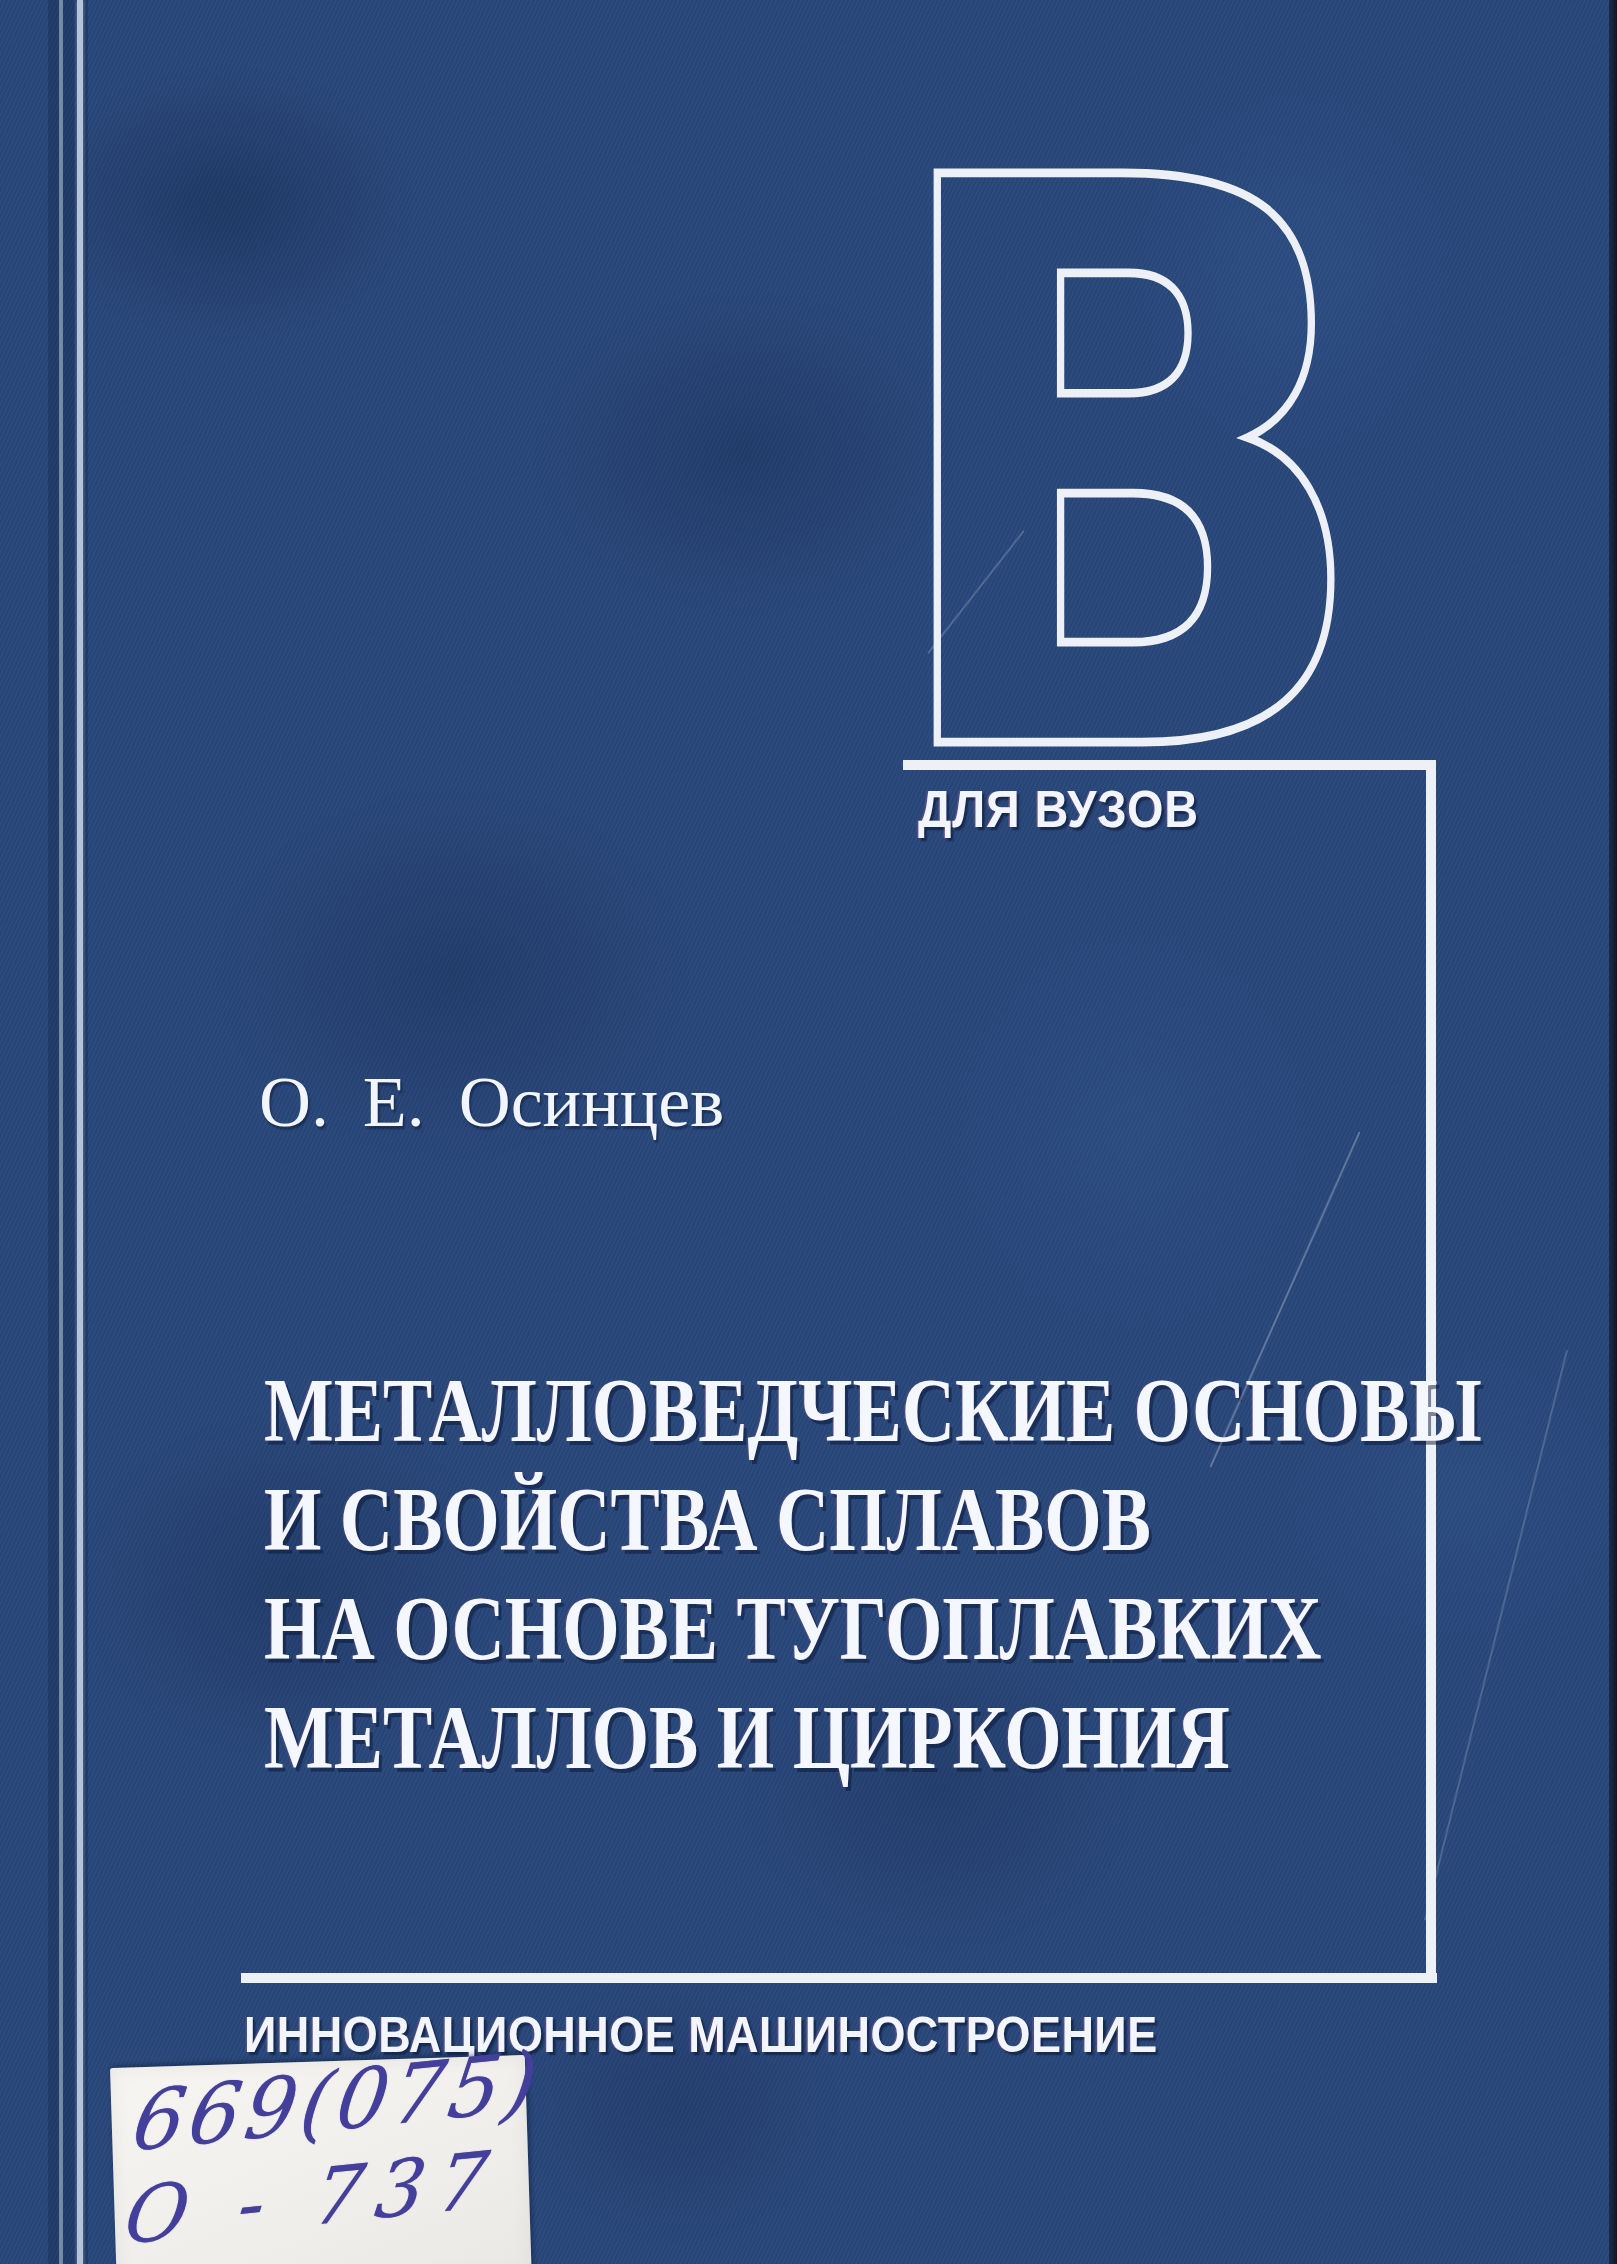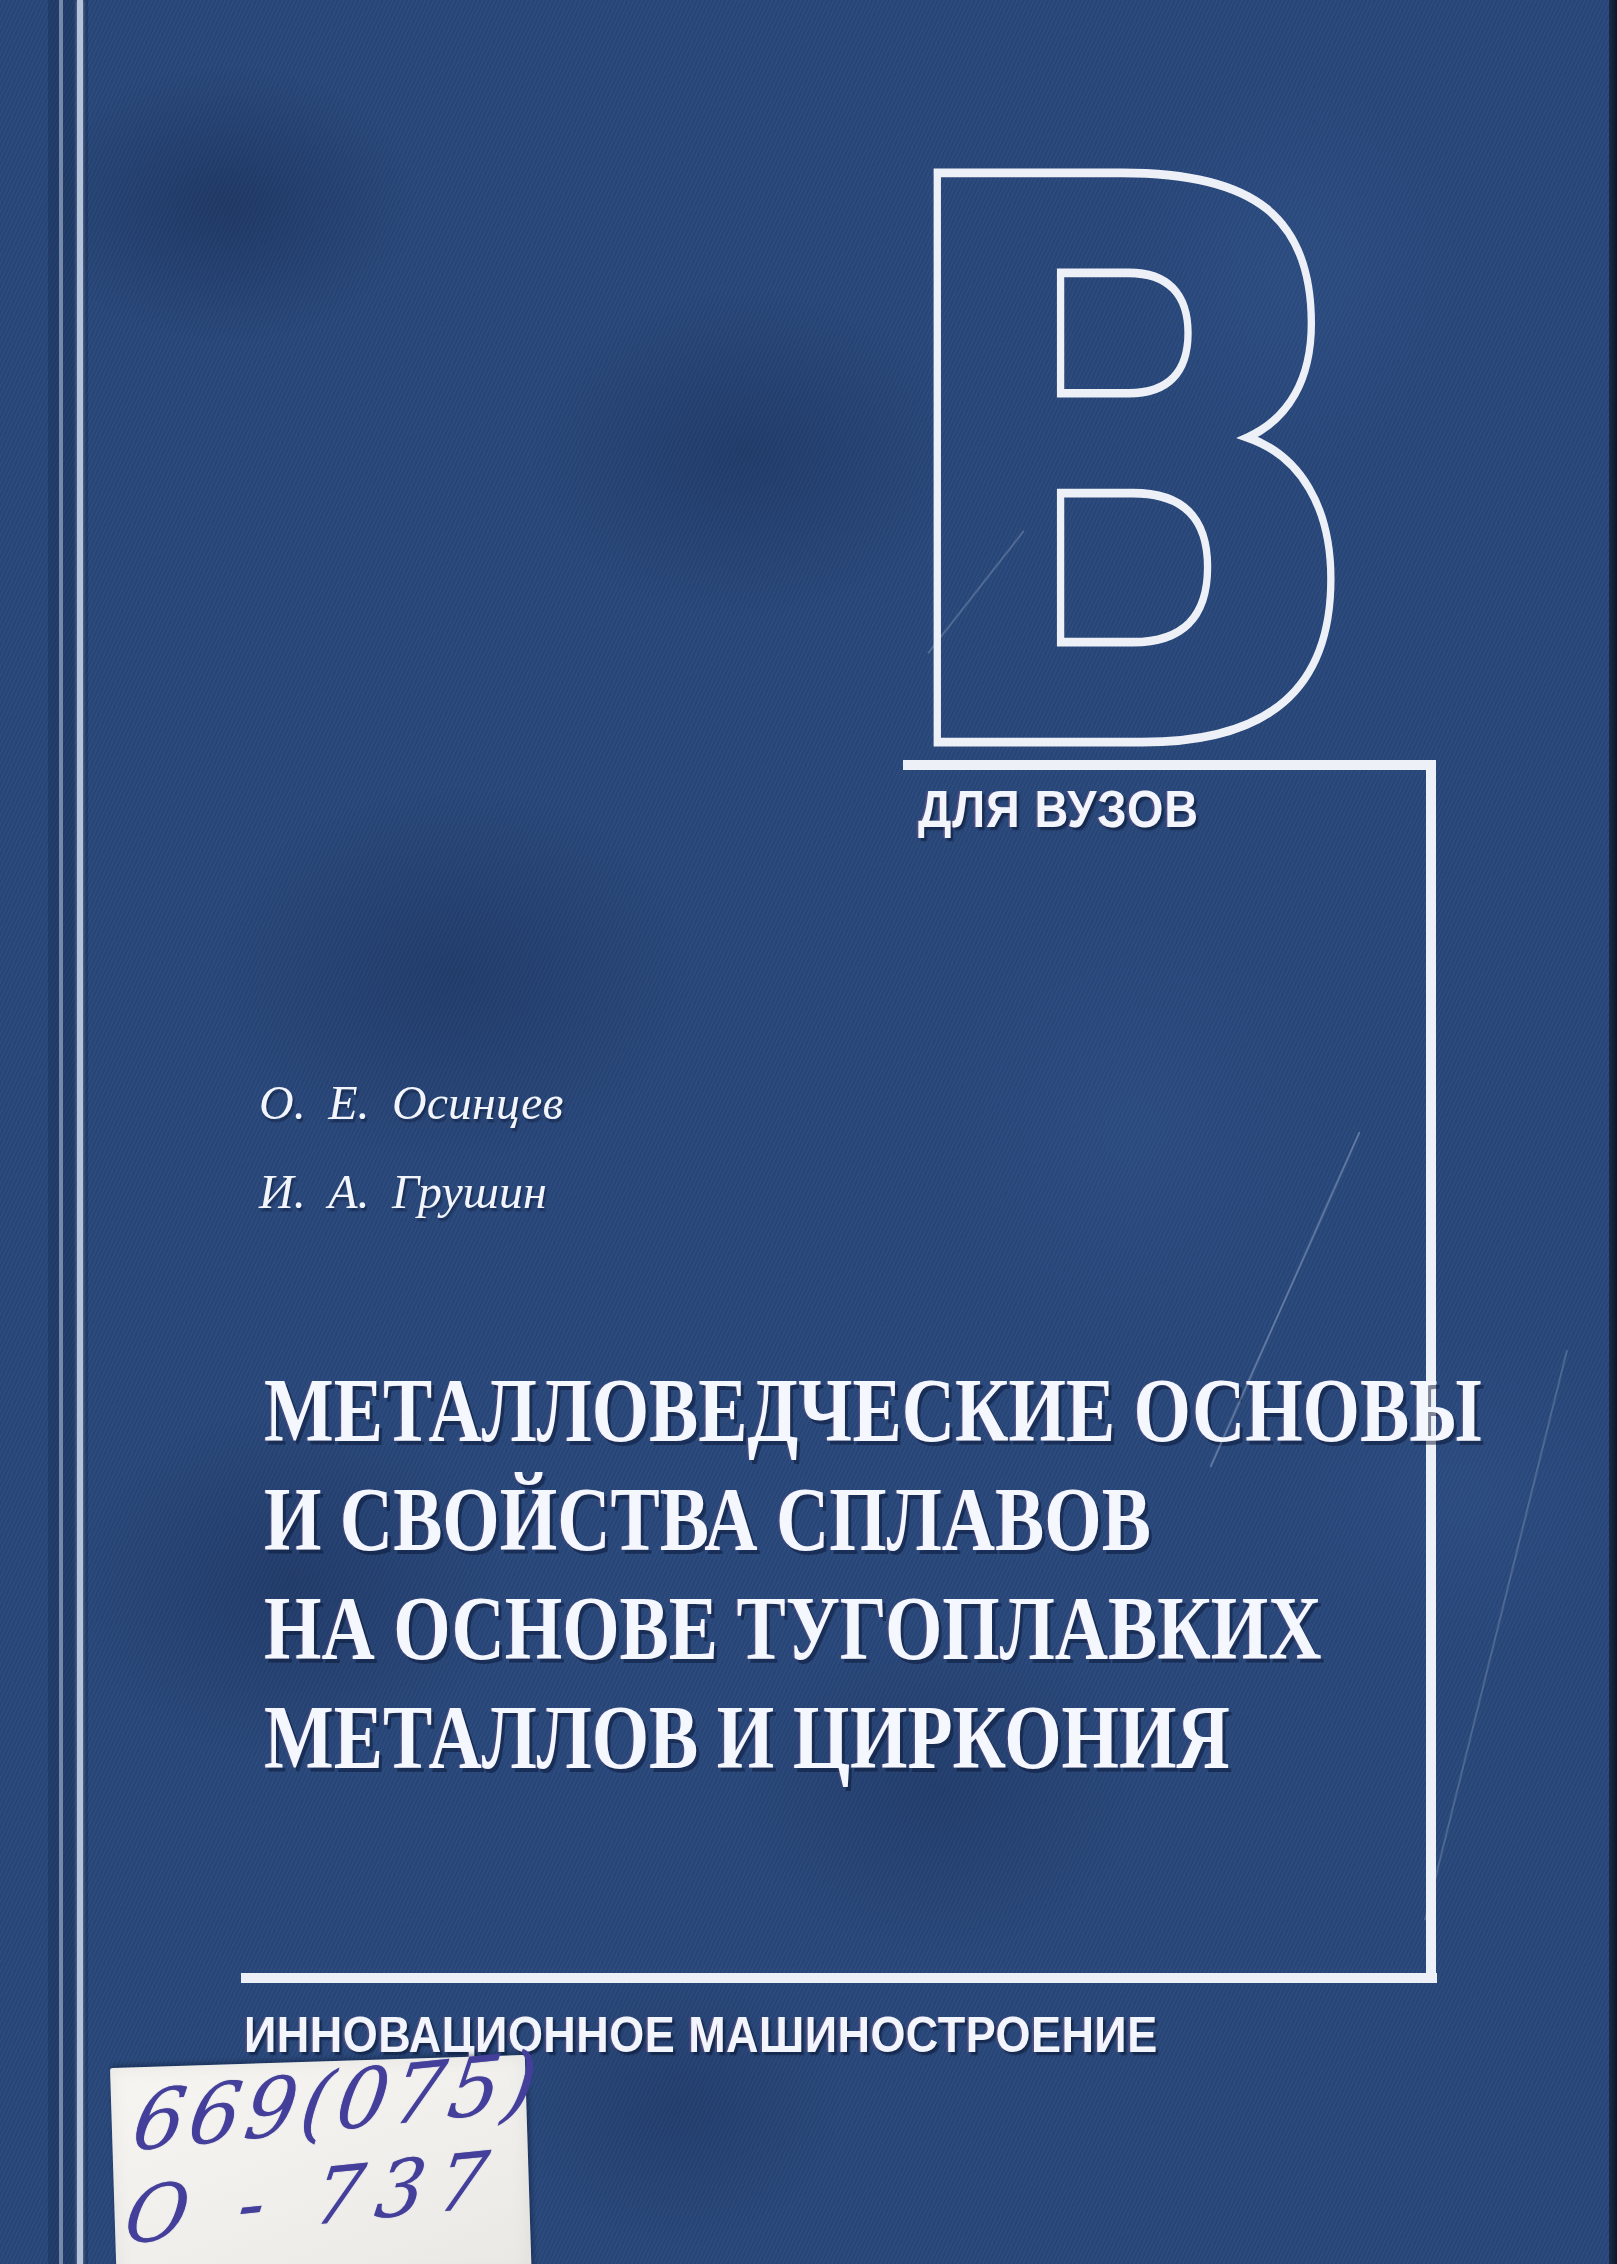--- a/index.html
+++ b/index.html
@@ -51,21 +51,21 @@
     position:absolute;left:918px;top:782px;
     font-size:51px;font-weight:bold;line-height:55px;
     color:#f2f5fb;letter-spacing:0.9px;white-space:nowrap;
     transform:scaleX(.92);transform-origin:left top;
     text-shadow:-1.8px 0 0 rgba(225,95,160,.22), 2.8px 2.8px 1.8px rgba(8,18,45,.55);
   }
   
   .authors{
     position:absolute;left:259px;top:1058px;
     font-family:"Liberation Serif","DejaVu Serif",serif;
-    font-style:italic;font-size:48px;line-height:89px;
+    font-size:72px;line-height:89px;
     color:#f2f5fb;word-spacing:.22em;white-space:nowrap;
     text-shadow:1.8px 2.8px 1.8px rgba(8,18,45,.45);
   }
   
   .title{
     position:absolute;left:264px;top:1356px;
     font-family:"Liberation Serif","DejaVu Serif",serif;
     font-weight:bold;font-size:90px;line-height:109px;
     color:#f4f7fd;white-space:nowrap;
     transform:scaleX(.82);transform-origin:left top;
@@ -119,21 +119,20 @@
   </svg>
 
   <div class="frame-line line-under-letter"></div>
   <div class="frame-line line-right"></div>
   <div class="frame-line line-bottom"></div>
 
   <div class="series-label">ДЛЯ ВУЗОВ</div>
 
   <div class="authors">
     <div>О. Е.  Осинцев</div>
-    <div>И. А.  Грушин</div>
   </div>
 
   <div class="title">
     <div>МЕТАЛЛОВЕДЧЕСКИЕ ОСНОВЫ</div>
     <div>И СВОЙСТВА СПЛАВОВ</div>
     <div>НА ОСНОВЕ ТУГОПЛАВКИХ</div>
     <div>МЕТАЛЛОВ И ЦИРКОНИЯ</div>
   </div>
 
   <div class="publisher">ИННОВАЦИОННОЕ МАШИНОСТРОЕНИЕ</div>

